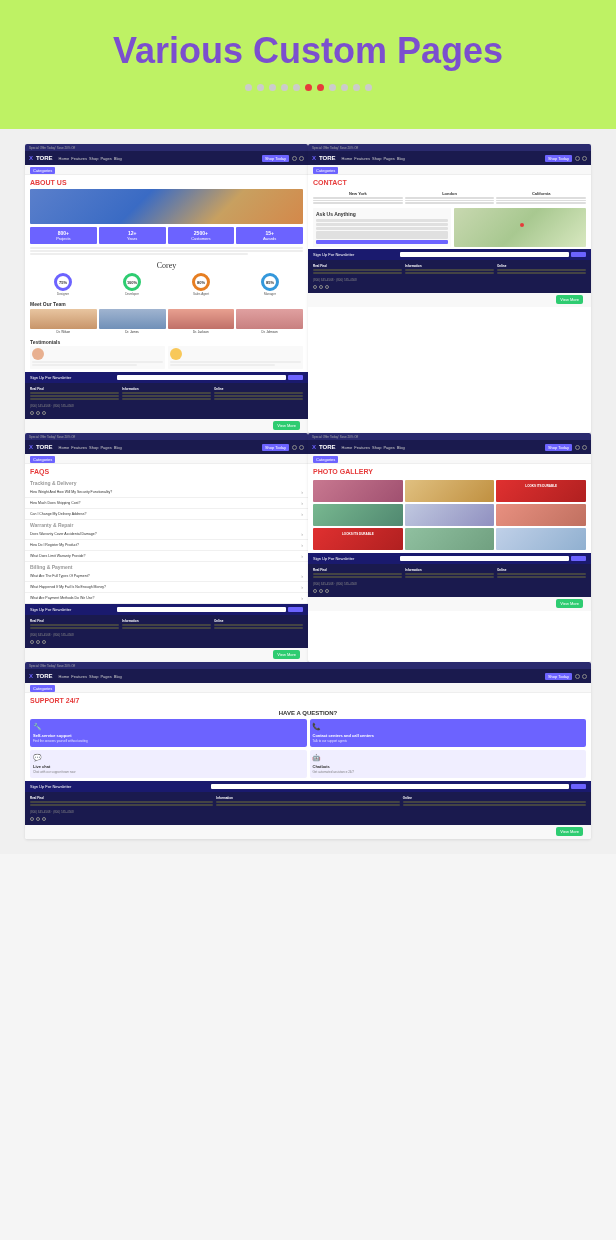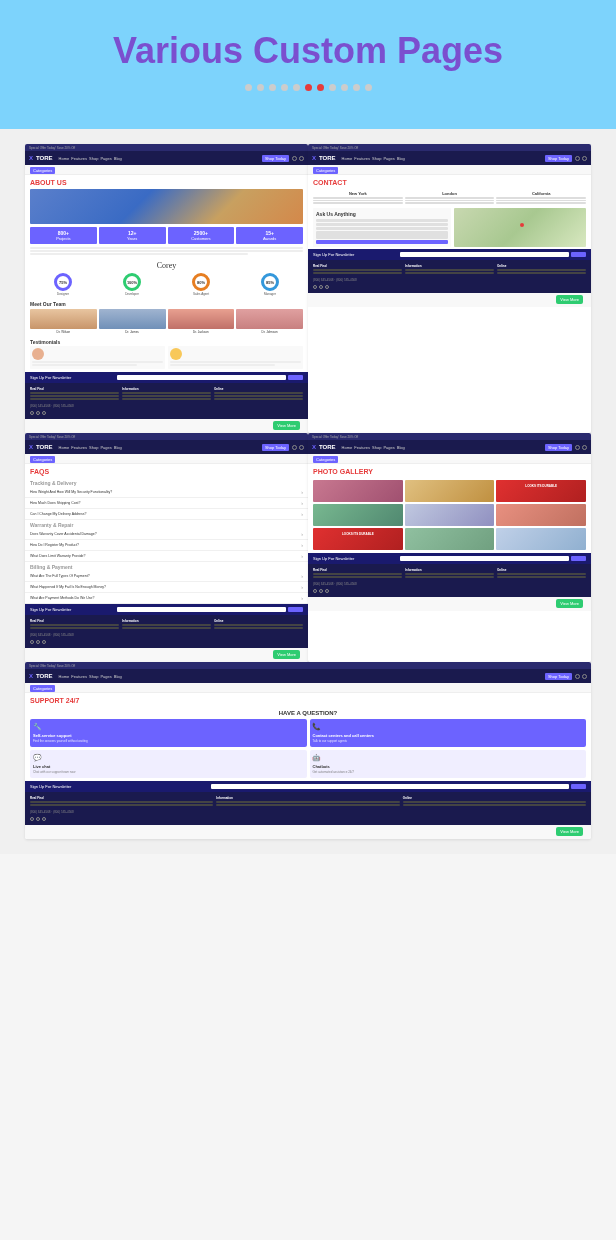--- a/index.html
+++ b/index.html
@@ -8,21 +8,21 @@
       min-height: 1240px;
       background: #f5f5f5;
       font-family: Arial, sans-serif;
       overflow-x: hidden;
     }
 
     
     .header-section {
       text-align: center;
       padding: 30px 20px 20px;
-      background: #7dd3fc;
+      background: #bef264;
     }
     .main-title {
       font-size: 36px;
       font-weight: bold;
       color: #7b4fcf;
       margin-bottom: 12px;
     }
     .dots-row {
       display: flex;
       justify-content: center;

